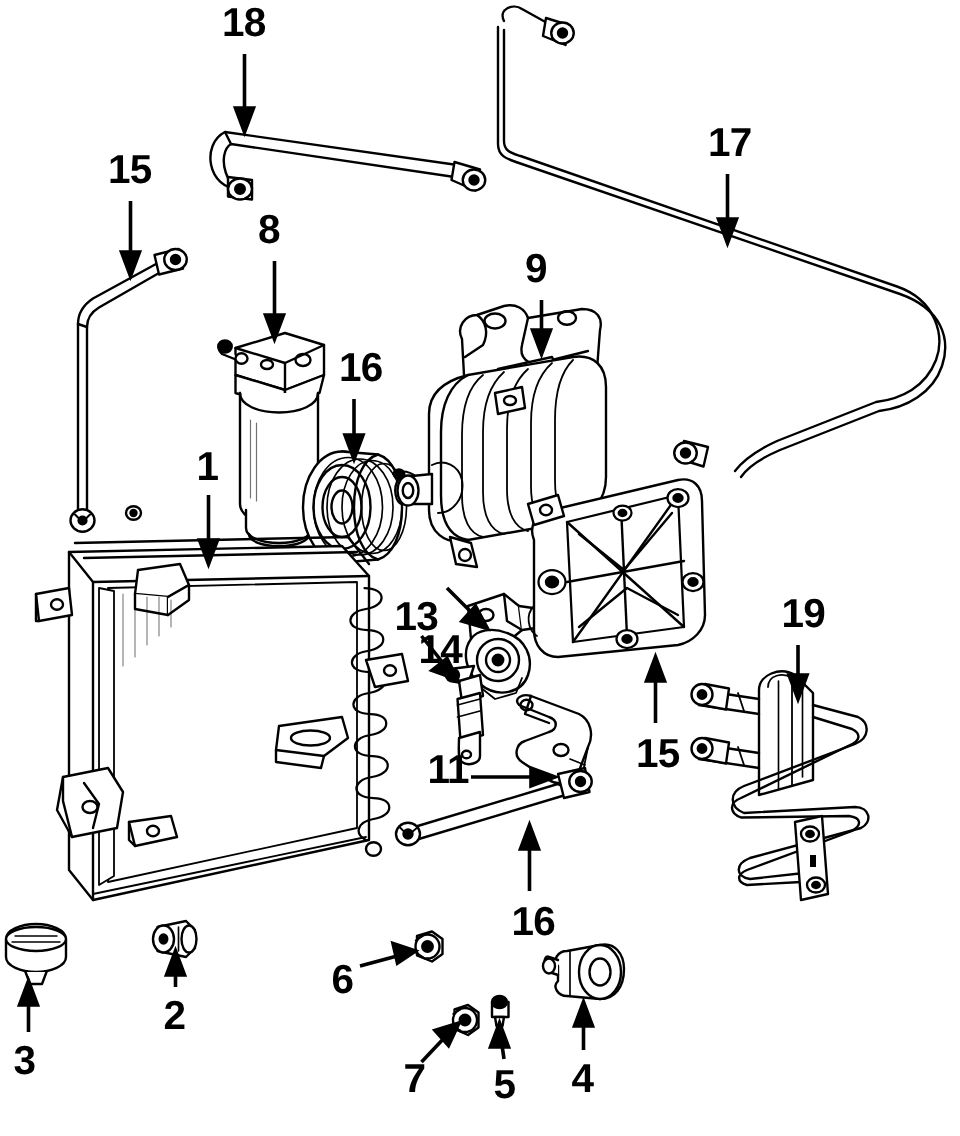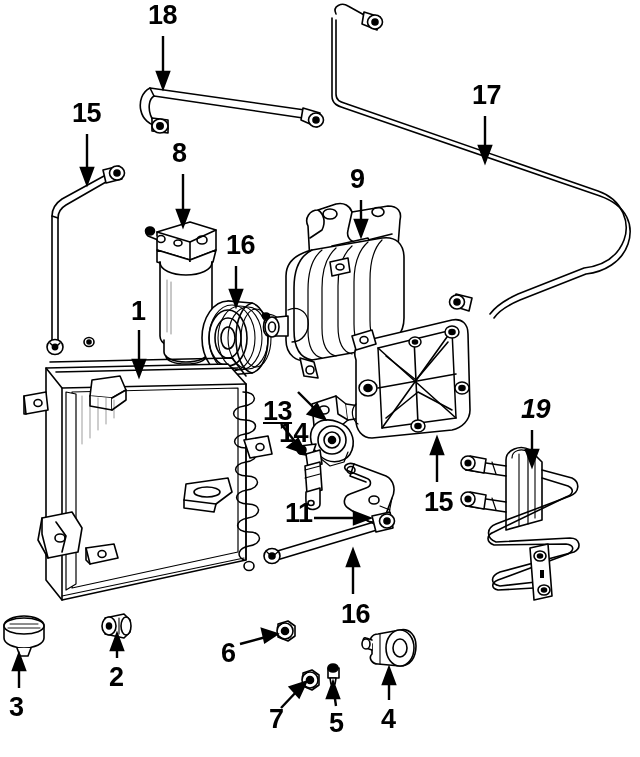--- a/index.html
+++ b/index.html
@@ -509,22 +509,22 @@
   </svg>
 
   <div class="callout-label" style="left:148px; top:2px;">18</div>
   <div class="callout-label" style="left:72px;  top:100px;">15</div>
   <div class="callout-label" style="left:172px; top:140px;">8</div>
   <div class="callout-label" style="left:472px; top:82px;">17</div>
   <div class="callout-label" style="left:350px; top:166px;">9</div>
   <div class="callout-label" style="left:226px; top:232px;">16</div>
   <div class="callout-label" style="left:131px; top:298px;">1</div>
   <div class="callout-label" style="left:279px; top:378px;margin-top:42px;">14</div>
-  <div class="callout-label" style="left:263px; top:398px;text-decoration:underline;">13</div>
-  <div class="callout-label" style="left:521px; top:396px;font-style:italic;">19</div>
+  <div class="callout-label" style="left:263px; top:398px;">13</div>
+  <div class="callout-label" style="left:521px; top:396px;">19</div>
   <div class="callout-label" style="left:285px; top:500px;">11</div>
   <div class="callout-label" style="left:424px; top:489px;">15</div>
   <div class="callout-label" style="left:341px; top:601px;">16</div>
   <div class="callout-label" style="left:221px; top:640px;">6</div>
   <div class="callout-label" style="left:109px; top:664px;">2</div>
   <div class="callout-label" style="left:9px;   top:694px;">3</div>
   <div class="callout-label" style="left:269px; top:706px;">7</div>
   <div class="callout-label" style="left:329px; top:710px;">5</div>
   <div class="callout-label" style="left:381px; top:706px;">4</div>
 

